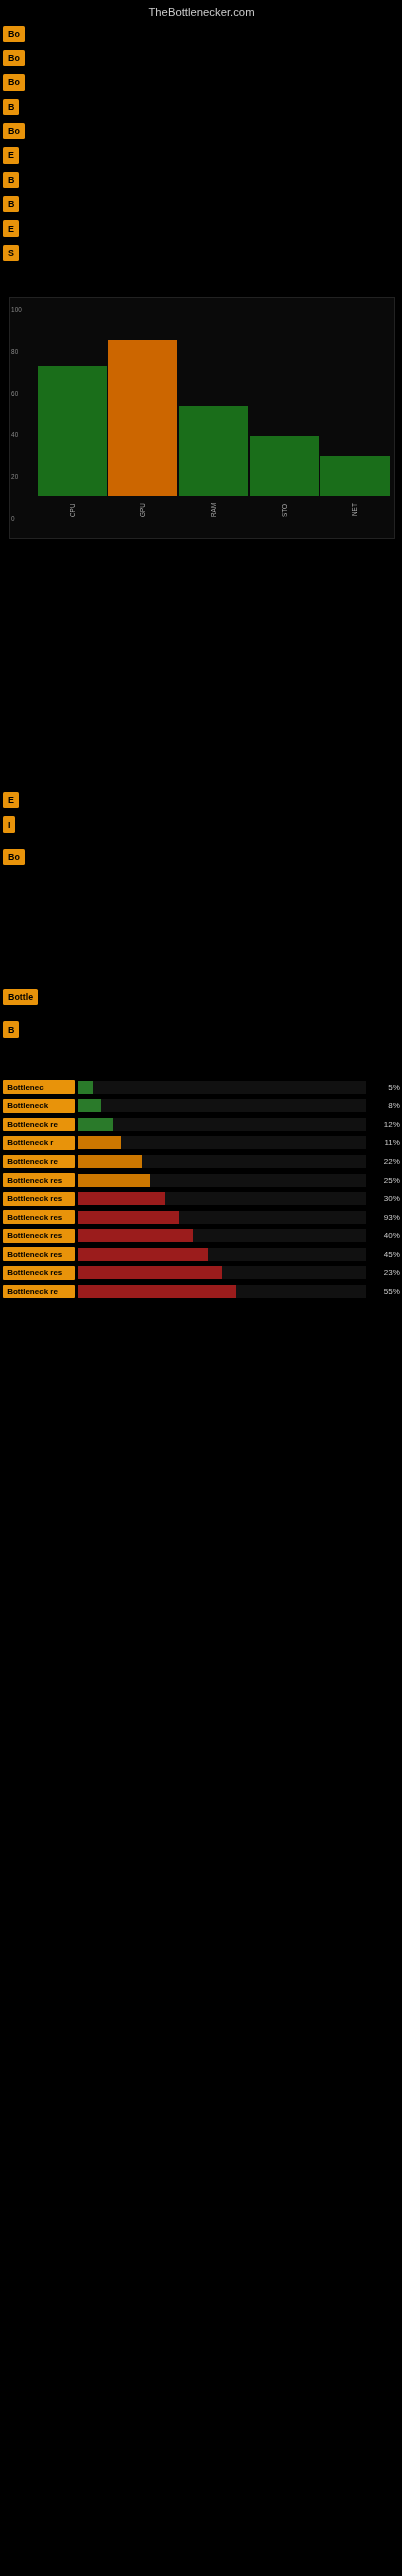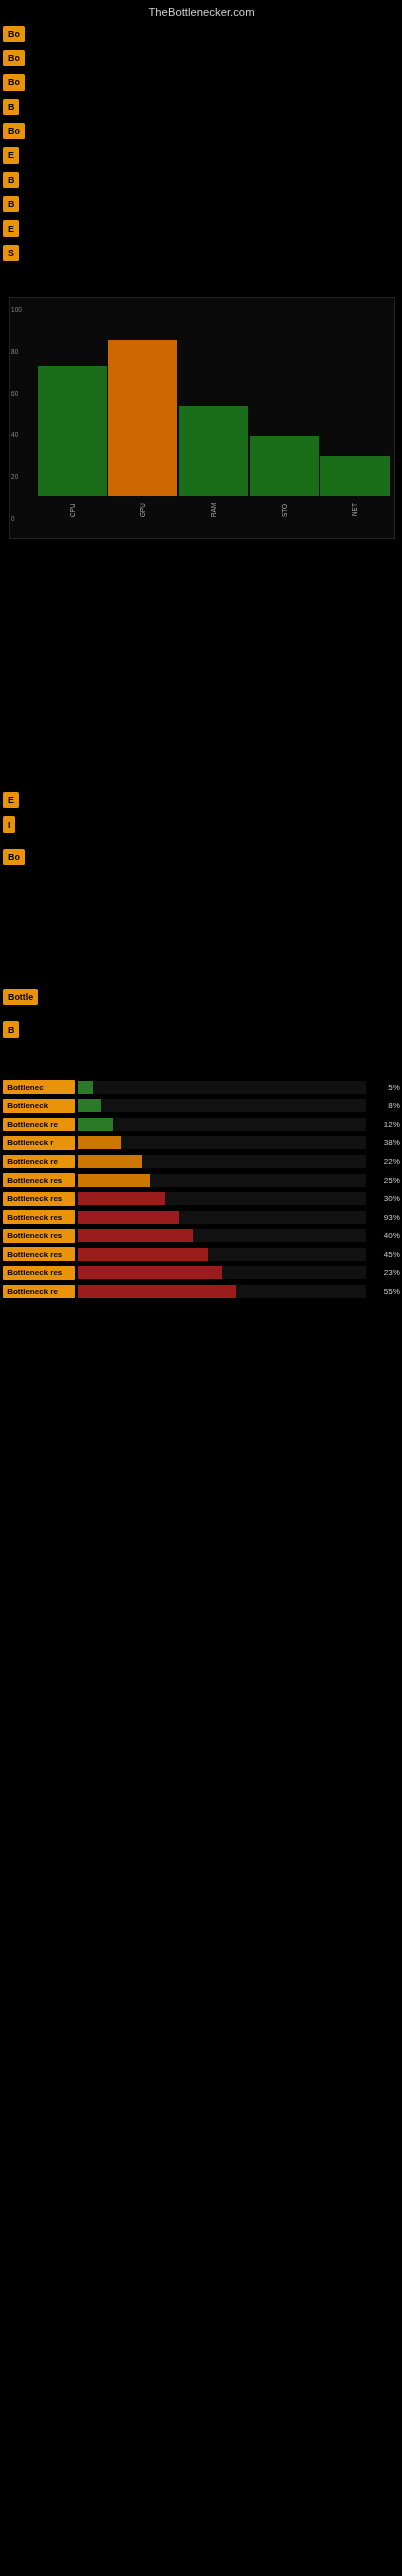--- a/index.html
+++ b/index.html
@@ -267,21 +267,21 @@
         <div class="pct-fill" style="width:12%;"></div>
       </div>
       <span class="pct-text">12%</span>
     </div>
 
     <div class="bottleneck-row">
       <span class="label">Bottleneck r</span>
       <div class="pct-bar">
         <div class="pct-fill amber" style="width:15%;"></div>
       </div>
-      <span class="pct-text">38%</span>
+      <span class="pct-text">11%</span>
     </div>
 
 
     <div class="bottleneck-row">
       <span class="label">Bottleneck re</span>
       <div class="pct-bar">
         <div class="pct-fill amber" style="width:22%;"></div>
       </div>
       <span class="pct-text">22%</span>
     </div>

